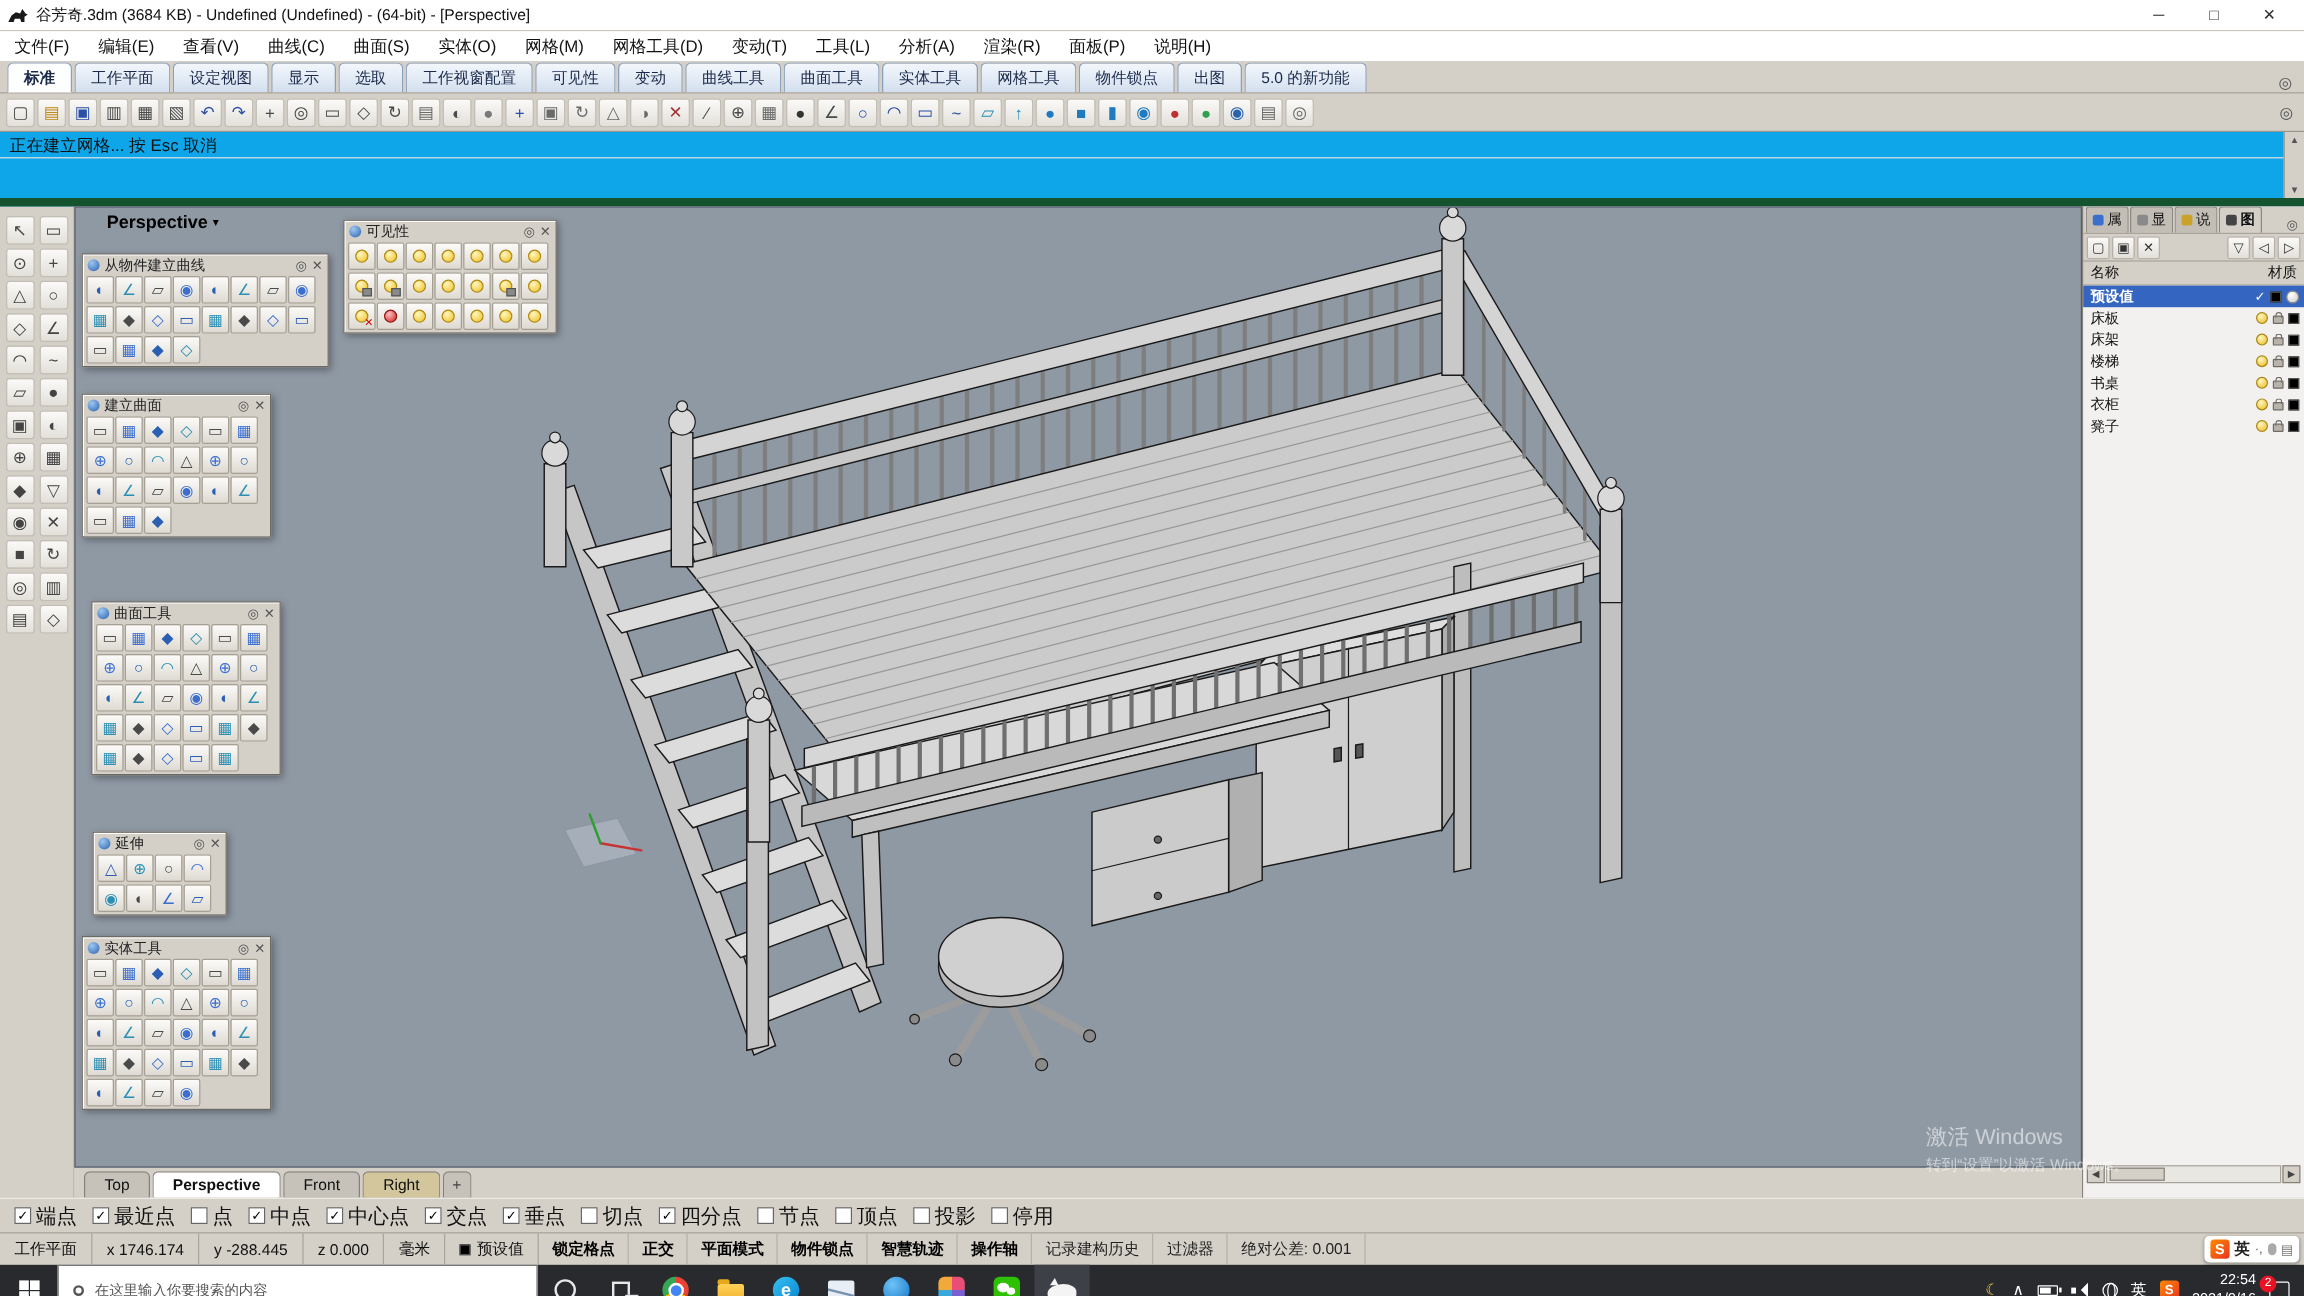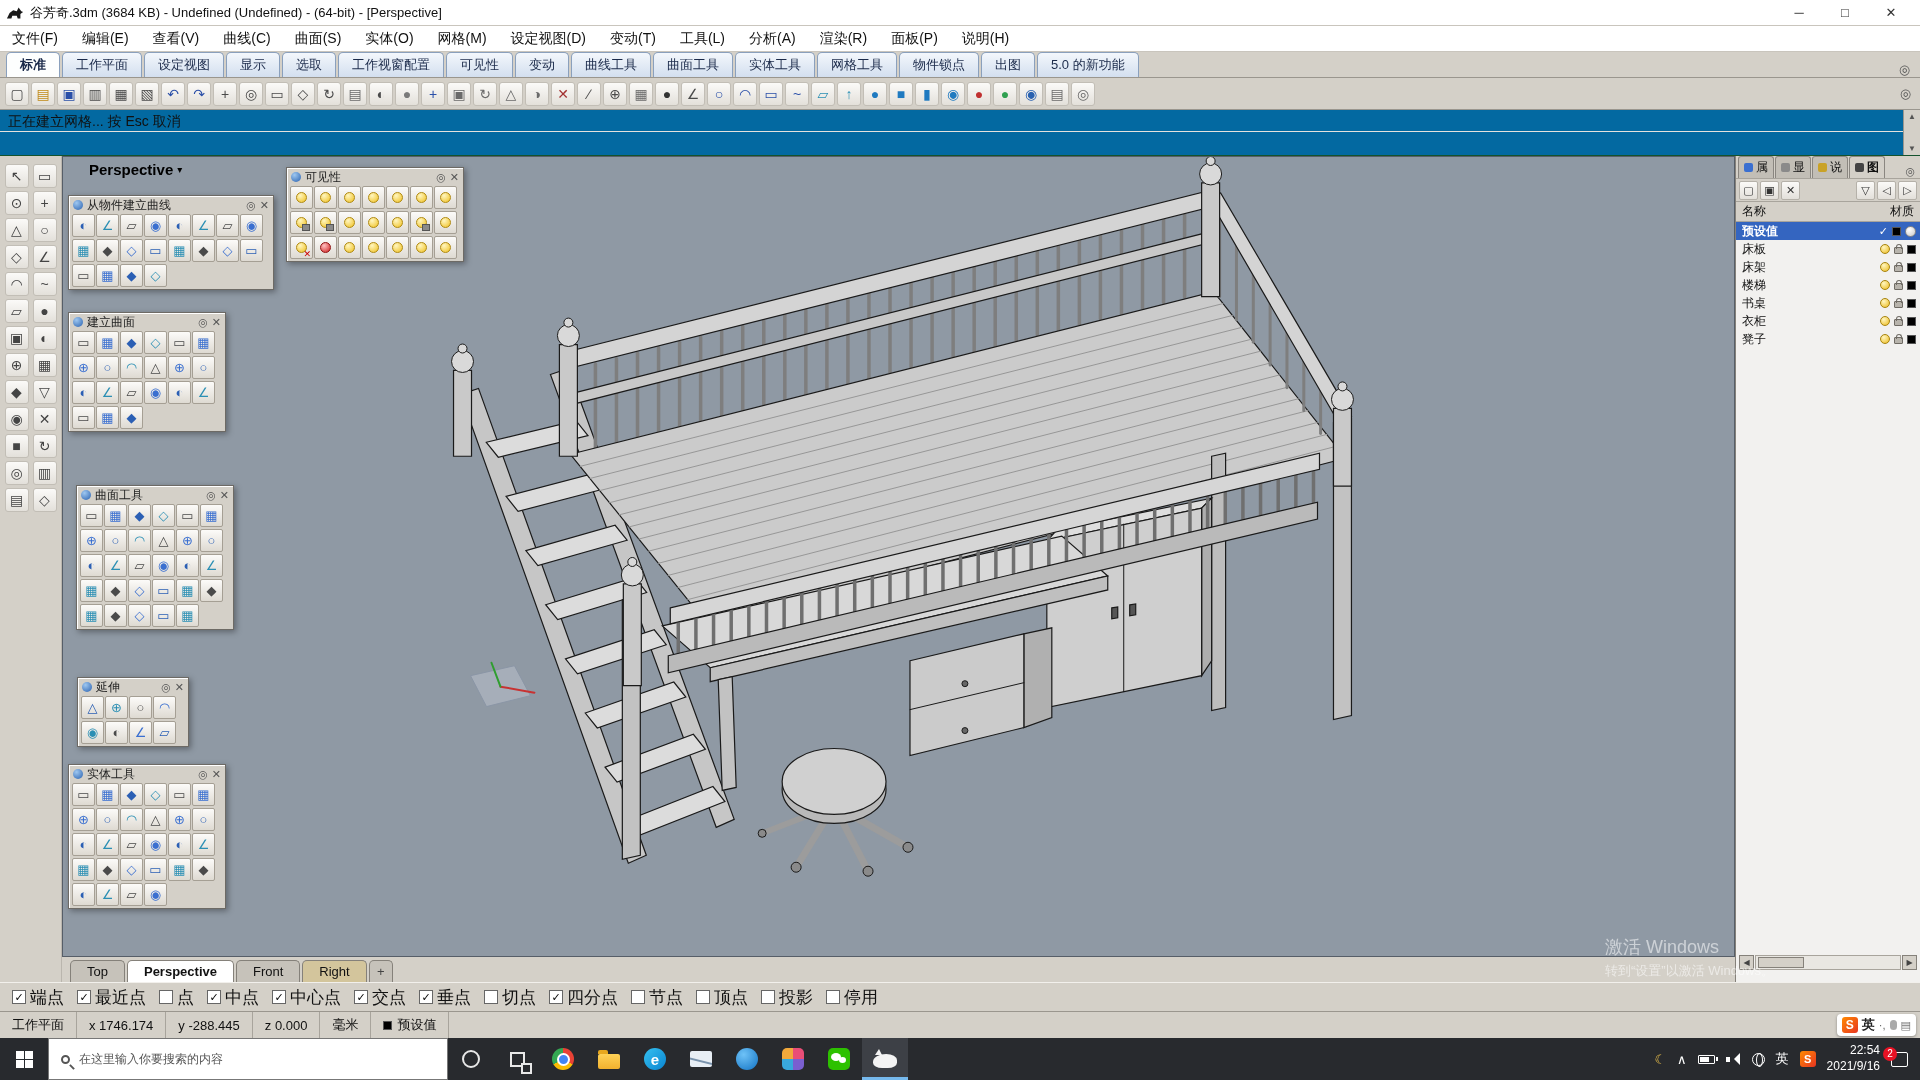--- a/index.html
+++ b/index.html
@@ -23,21 +23,21 @@
 .rtab{padding:3px 13px;font-size:13px;color:#1b2a4a;background:linear-gradient(#f3f7fc,#d3dfef);border:1px solid #8aa0bd;border-bottom:none;border-radius:5px 5px 0 0;white-space:nowrap}
 .rtab.active{background:#fdfefe;font-weight:bold}
 .gear{font-size:13px;color:#555;padding:0 4px}
 
 
 .toolbarrow{height:32px;background:#d4d0c8;display:flex;align-items:center;padding:0 5px;border-bottom:1px solid #9a968e}
 .tbicons{display:flex;gap:2px;align-items:center;flex:1}
 .tbicon{width:24px;height:24px;display:flex;align-items:center;justify-content:center;background:linear-gradient(#fbfaf8,#e3e0da);border:1px solid #c2beb6;border-radius:3px;font-size:14px;flex:none}
 
 
-.cmdarea{height:46px;background:#0369a1;border-bottom:1px solid #14532d;position:relative}
+.cmdarea{height:62px;background:#0ea5e9;border-bottom:7px solid #14532d;position:relative}
 .cmd-history{height:22px;line-height:22px;padding:0 8px;font-size:14px;color:#111;border-bottom:1px solid #e4e2de}
 .cmd-prompt{height:23px;line-height:23px;padding:0 8px;font-size:14px;color:#111}
 .caret{display:inline-block;width:1px;height:15px;background:#000;margin-left:3px;vertical-align:middle}
 .cmd-scroll{position:absolute;right:0;top:0;bottom:0;width:17px;background:#d4d0c8;border-left:1px solid #9a968e;display:flex;flex-direction:column;justify-content:space-between;align-items:center;font-size:8px;color:#555;padding:2px 0}
 
 
 .main{height:826px;display:flex}
 .leftdock{width:62px;background:#d4d0c8;padding:8px 4px;display:grid;grid-template-columns:1fr 1fr;gap:3px;align-content:start;justify-items:center;border-right:1px solid #bab6ae}
 .center{width:1673px;display:flex;flex-direction:column}
 .viewport{height:801px;position:relative;background:#8f99a4;border:1px solid #565e68;overflow:hidden}
@@ -182,21 +182,21 @@
 </div>
 
 <div class="menubar">
     <span class="menu-item">文件(F)</span>
     <span class="menu-item">编辑(E)</span>
     <span class="menu-item">查看(V)</span>
     <span class="menu-item">曲线(C)</span>
     <span class="menu-item">曲面(S)</span>
     <span class="menu-item">实体(O)</span>
     <span class="menu-item">网格(M)</span>
-    <span class="menu-item">设定视图(D)</span>
+    <span class="menu-item">网格工具(D)</span>
     <span class="menu-item">变动(T)</span>
     <span class="menu-item">工具(L)</span>
     <span class="menu-item">分析(A)</span>
     <span class="menu-item">渲染(R)</span>
     <span class="menu-item">面板(P)</span>
     <span class="menu-item">说明(H)</span>
   </div>
 
 <div class="ribbonrow">
   <div class="rtabs">
@@ -1260,20 +1260,31 @@
   <div class="sb-left">
       <span class="sseg">工作平面</span>
       <span class="sseg">x 1746.174</span>
       <span class="sseg">y -288.445</span>
       <span class="sseg">z 0.000</span>
       <span class="sseg">毫米</span>
       <span class="sseg layerseg">
         <span class="swatch" style="background: rgb(0, 0, 0);"></span>
         <span>预设值</span>
       </span>
+      <span class="stoggles">
+        <span class="stoggle bold">锁定格点</span>
+        <span class="stoggle bold">正交</span>
+        <span class="stoggle bold">平面模式</span>
+        <span class="stoggle bold">物件锁点</span>
+        <span class="stoggle bold">智慧轨迹</span>
+        <span class="stoggle bold">操作轴</span>
+        <span class="stoggle">记录建构历史</span>
+        <span class="stoggle">过滤器</span>
+        <span class="stoggle">绝对公差: 0.001</span>
+      </span>
     </div>
   <div class="sogou">
     <span class="s-tile">S</span>
     <span class="s-mode">英</span>
     <span class="s-extra">·,</span>
     <span class="s-mic"></span>
     <span class="s-kb">▤</span>
   </div>
 </div>
 

